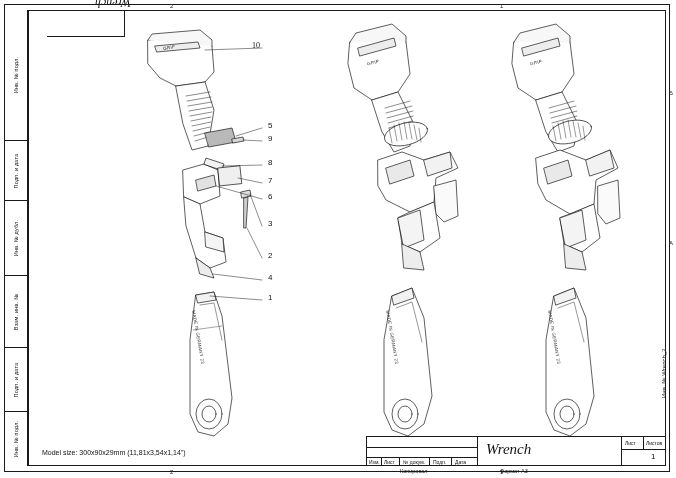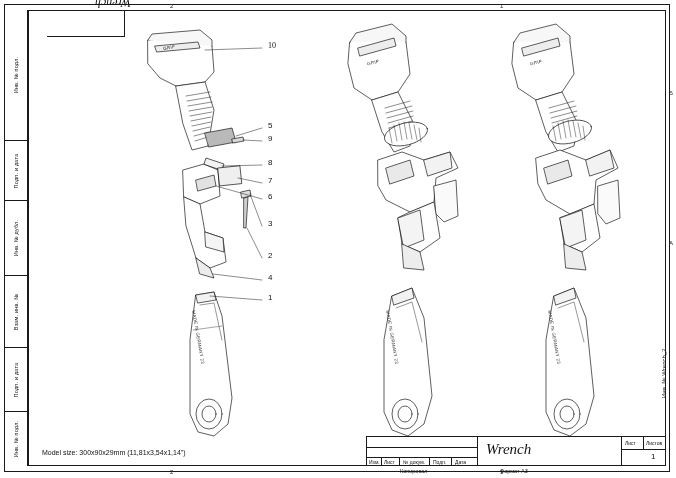--- a/index.html
+++ b/index.html
@@ -333,21 +333,21 @@
         <path d="M238,178 L262,183"></path>
         <path d="M216,186 L262,199"></path>
         <path d="M250,194 L262,226"></path>
         <path d="M247,228 L262,258"></path>
         <path d="M213,274 L262,280"></path>
         <path d="M210,296 L262,300"></path>
       </g>
     </g>
   </svg>
 
-  <div class="callout" style="left:268px; top:41px;font-family:Liberation Serif, serif;">10</div>
+  <div class="callout" style="left:252px; top:41px;font-family:Liberation Serif, serif;">10</div>
   <div class="callout" style="left:268px; top:121px;">5</div>
   <div class="callout" style="left:268px; top:134px;">9</div>
   <div class="callout" style="left:268px; top:158px;">8</div>
   <div class="callout" style="left:268px; top:176px;">7</div>
   <div class="callout" style="left:268px; top:192px;">6</div>
   <div class="callout" style="left:268px; top:219px;">3</div>
   <div class="callout" style="left:268px; top:251px;">2</div>
   <div class="callout" style="left:268px; top:273px;">4</div>
   <div class="callout" style="left:268px; top:293px;">1</div>
 

